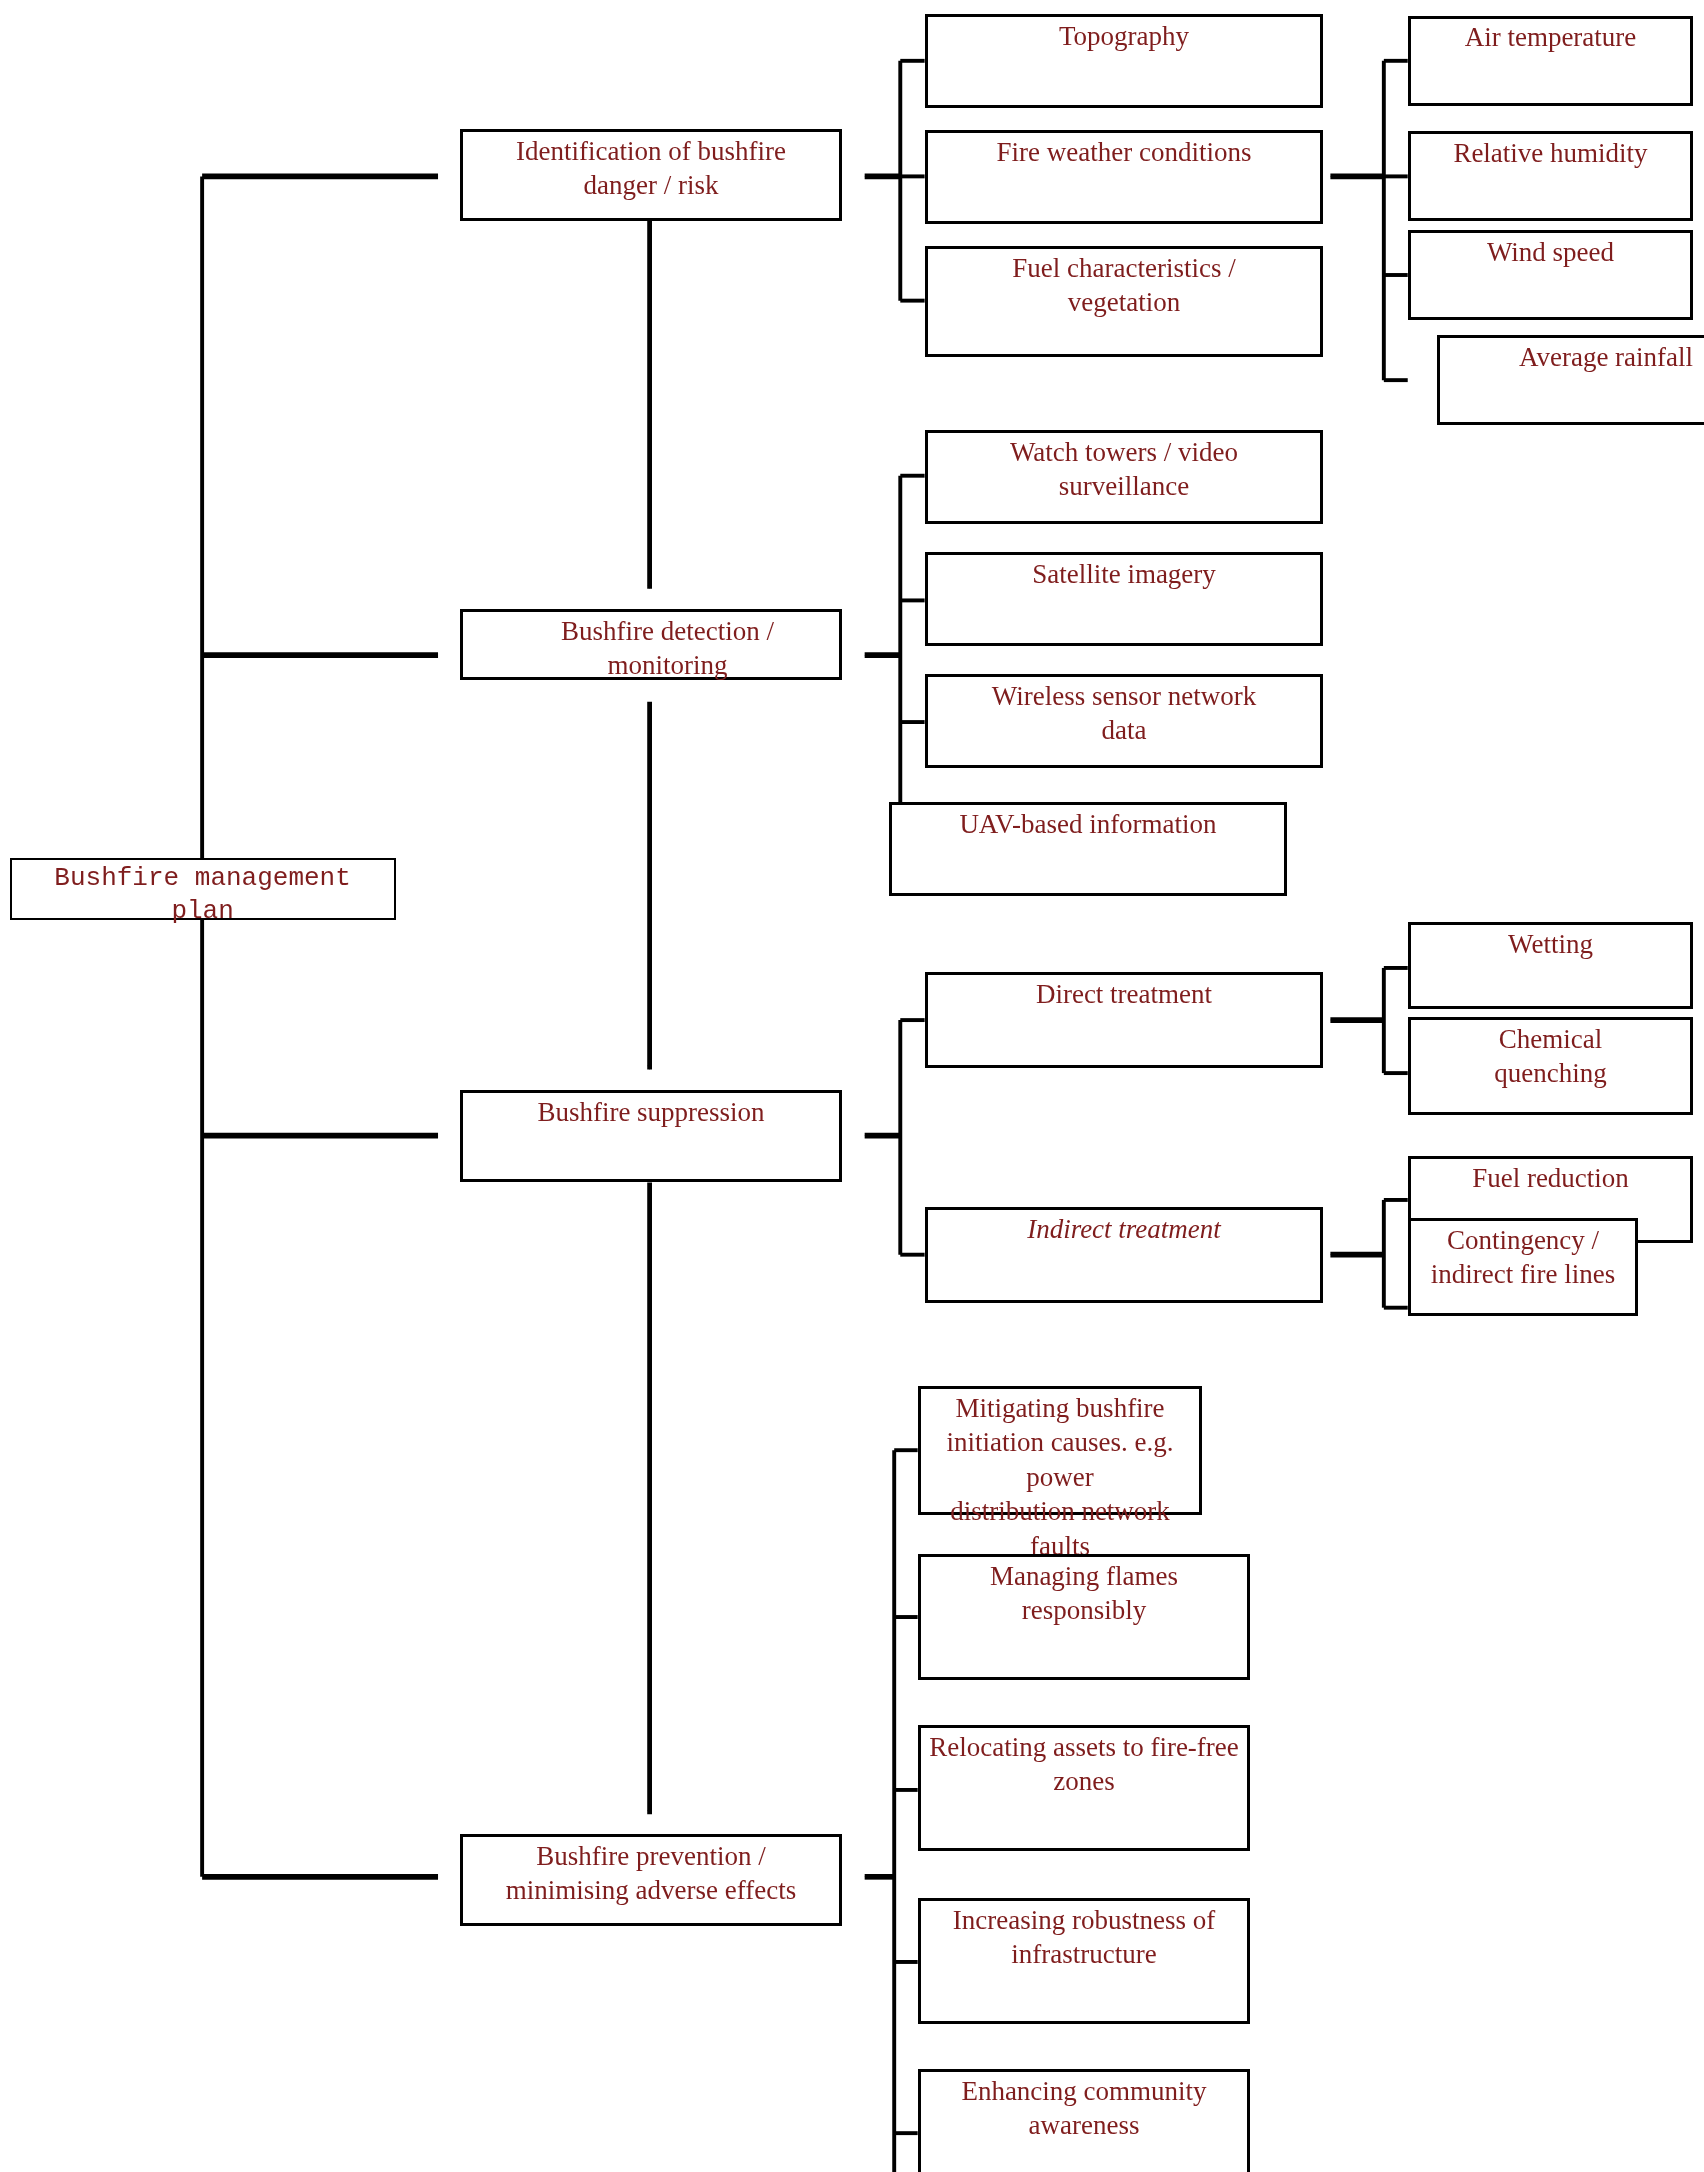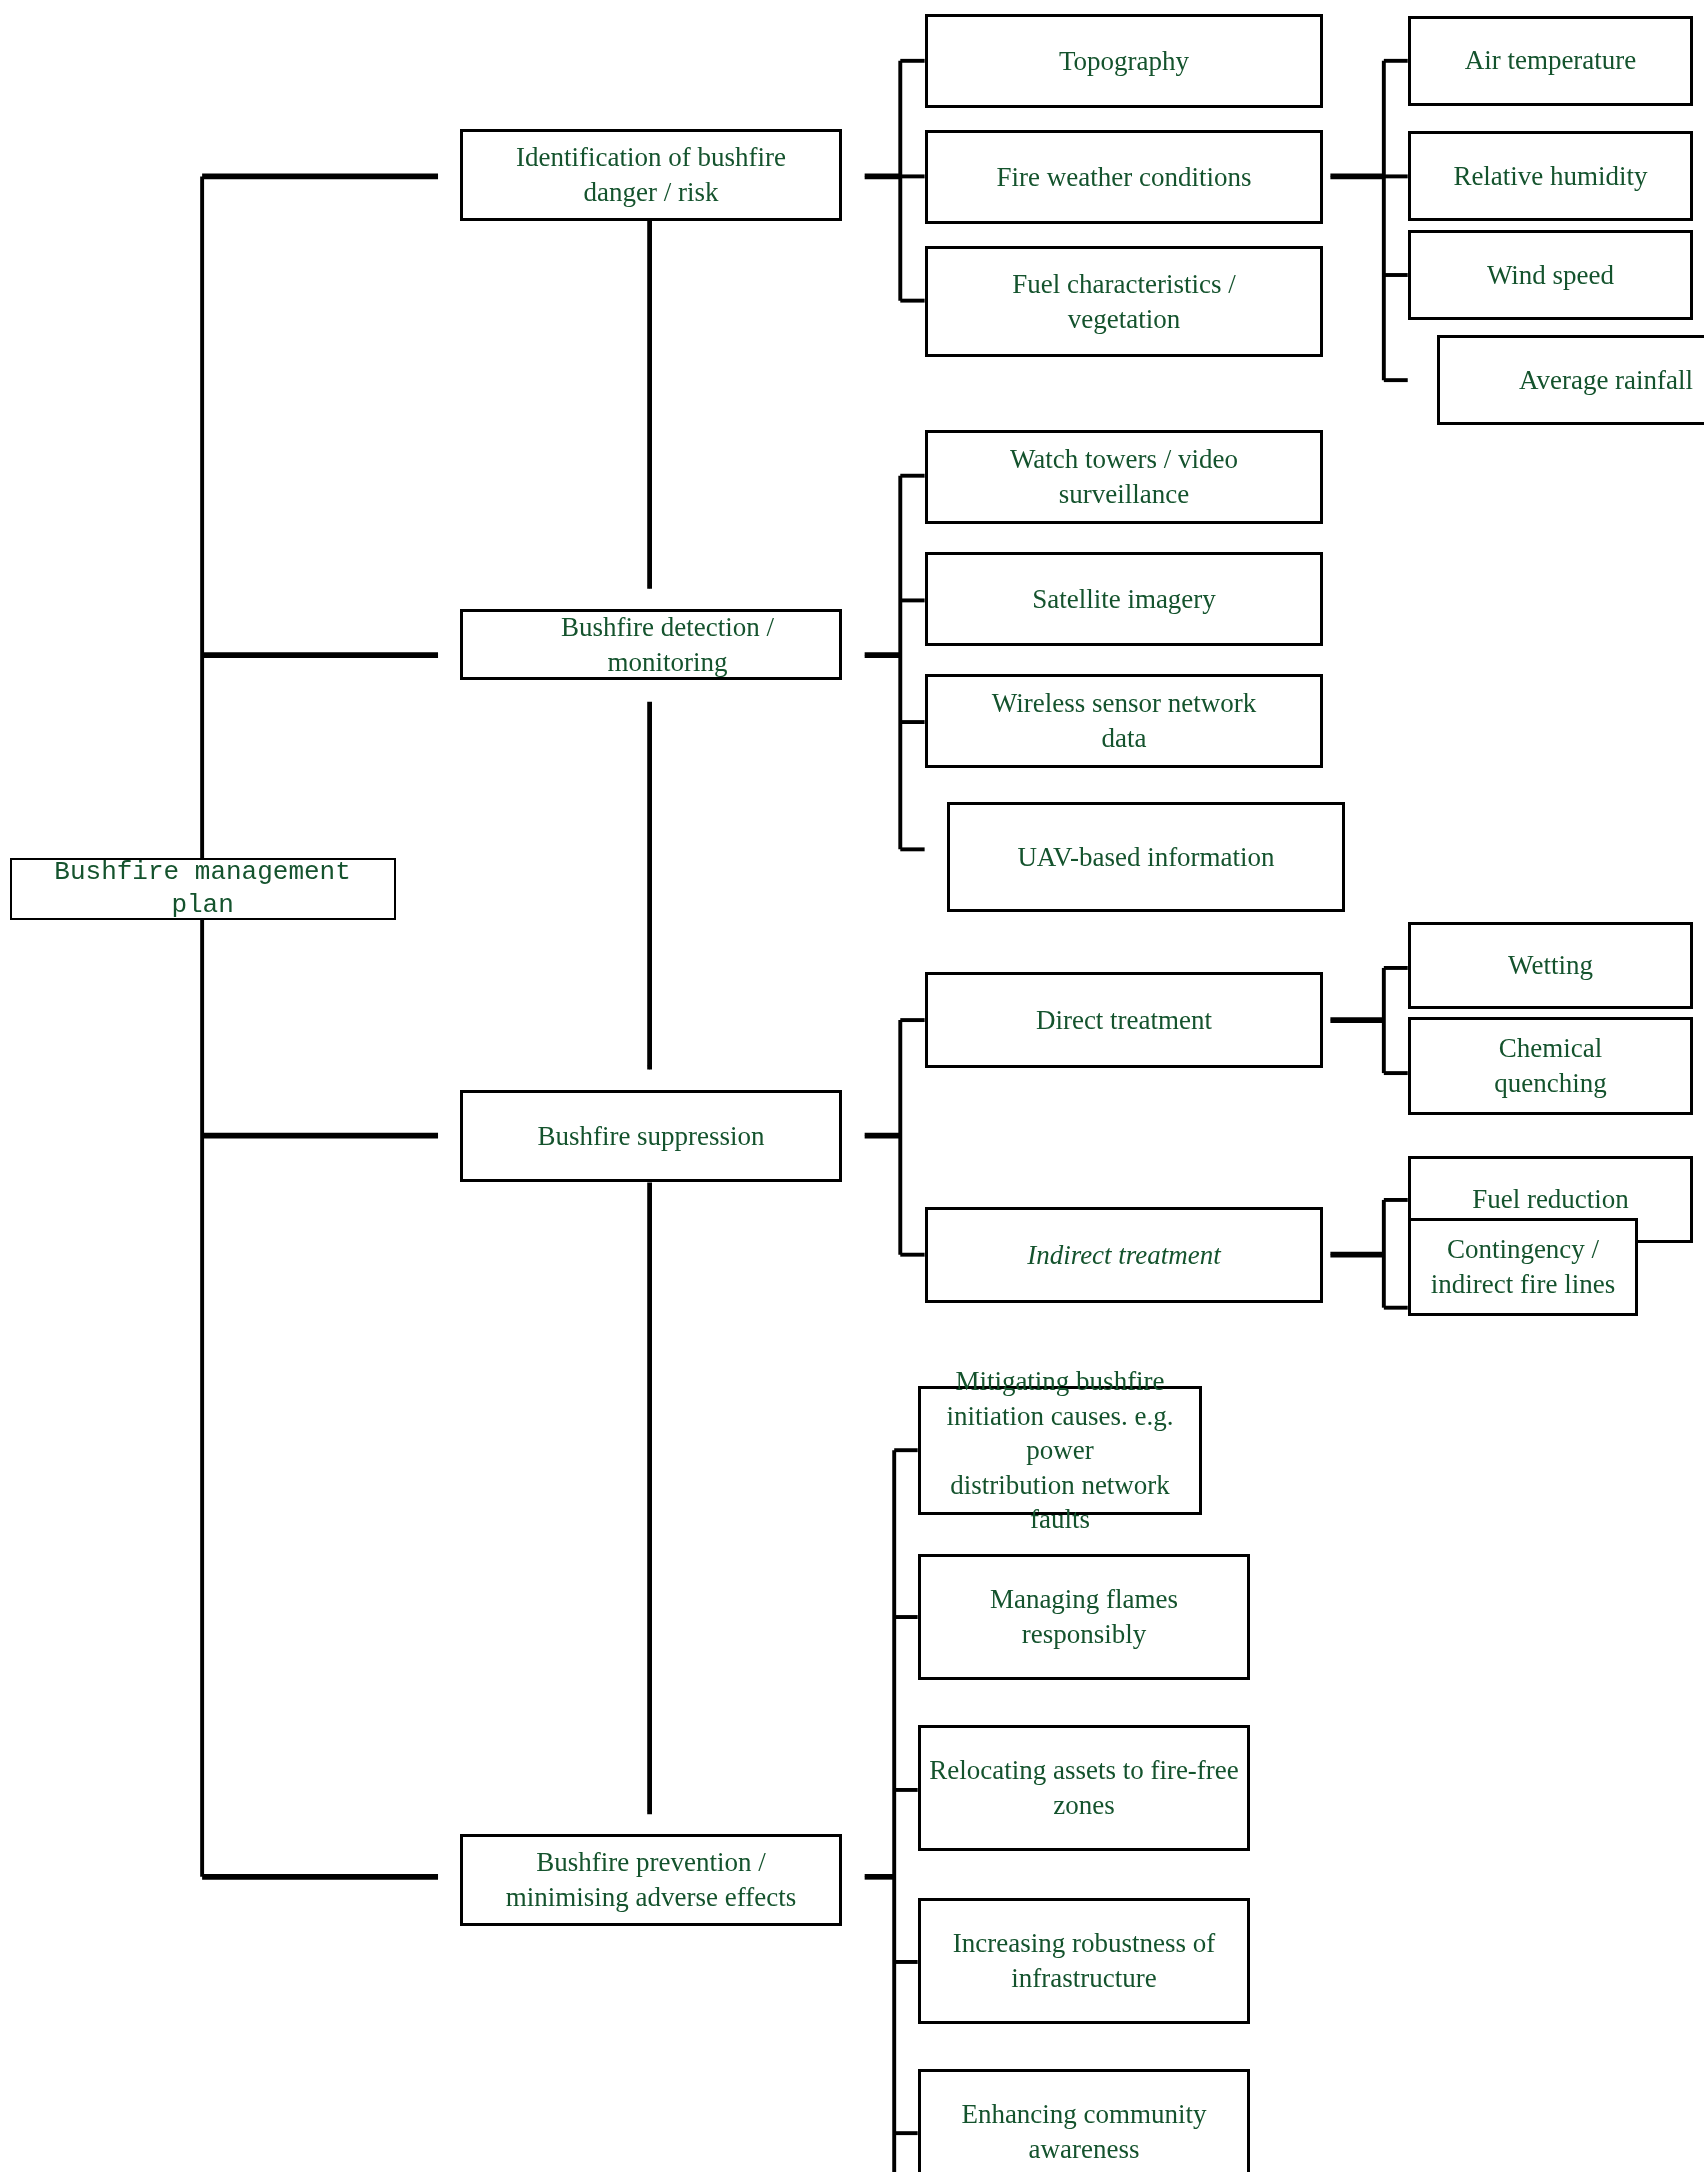--- a/index.html
+++ b/index.html
@@ -19,24 +19,24 @@
     top: 0; left: 0;
     width: 1705px;
     height: 2386px;
   }
   .node-box {
     position: absolute;
     box-sizing: border-box;
     border: 3px solid #000000;
     background: #ffffff;
     display: flex;
-    align-items: center;
+    align-items: flex-start;
     justify-content: center;
     text-align: center;
-    color: #14532d;
+    color: #7f1d1d;
     font-family: "Liberation Serif", "DejaVu Serif", serif;
     font-size: 27px;
     line-height: 1.28;
     padding: 1.7px 7px;
   }
   .node-box .label {
     display: block;
     white-space: pre-line;
   }
   .root-box {
@@ -210,21 +210,21 @@
 
   <div class="node-box" style="left:925px; top:552px; width:398px; height:94px;">
     <span class="label">Satellite imagery</span>
   </div>
 
   <div class="node-box" style="left:925px; top:674px; width:398px; height:94px;">
     <span class="label">Wireless sensor network
 data</span>
   </div>
 
-  <div class="node-box" style="left:947px; top:802px; width:398px; height:110px;font-family:Liberation Serif, serif;">
+  <div class="node-box" style="left:889px; top:802px; width:398px; height:94px;font-family:Liberation Serif, serif;">
     <span class="label">UAV-based information</span>
   </div>
 
   <div class="node-box" style="left:925px; top:972px; width:398px; height:96px;">
     <span class="label">Direct treatment</span>
   </div>
 
   <div class="node-box" style="left:925px; top:1207px; width:398px; height:96px;font-style:italic;">
     <span class="label">Indirect treatment</span>
   </div>

